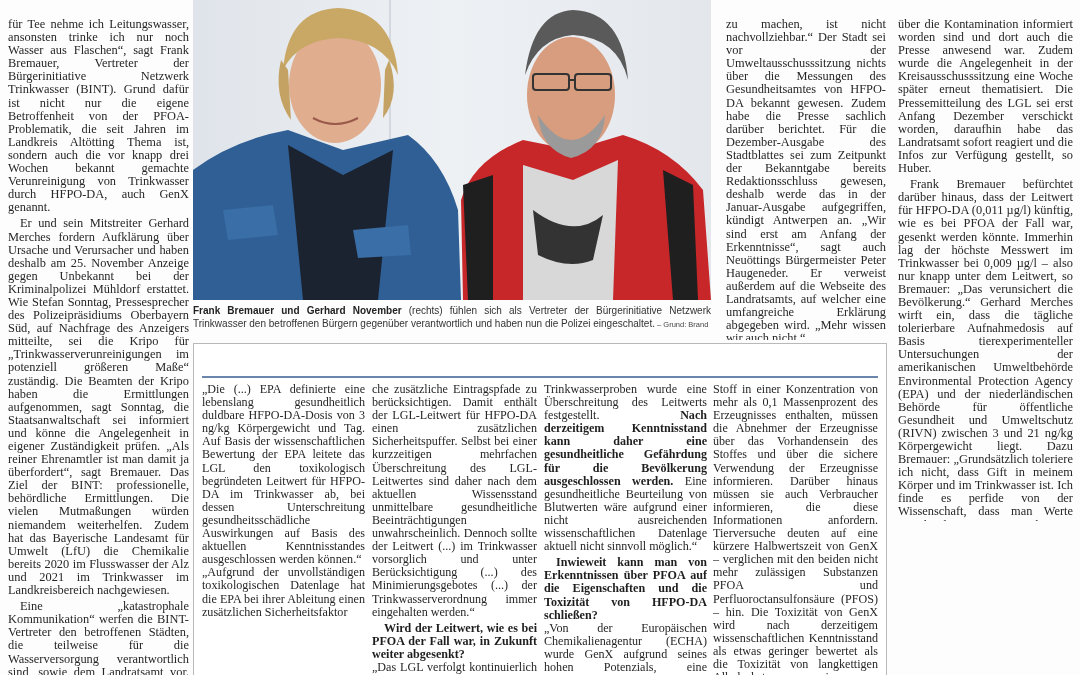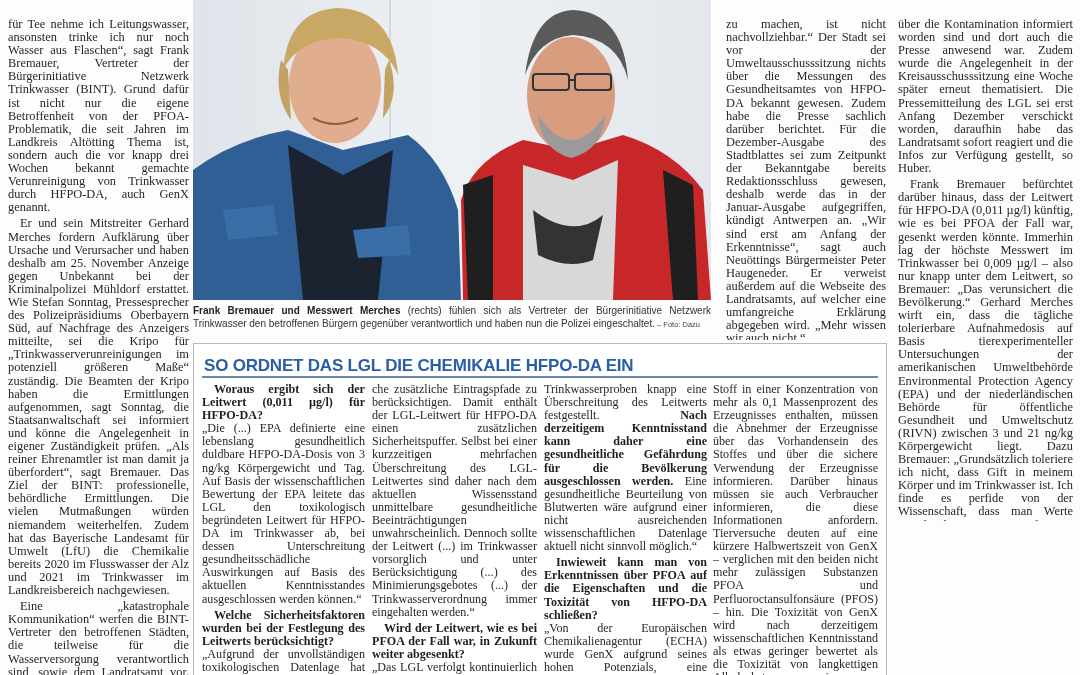--- a/index.html
+++ b/index.html
@@ -108,53 +108,50 @@
     <ellipse cx="378" cy="95" rx="44" ry="58" fill="#d89c7e"></ellipse>
     <path d="M332 75 Q340 12 380 10 Q430 12 435 80 Q425 38 380 35 Q345 38 332 75 Z" fill="#5a5a5a"></path>
     <path d="M345 115 Q378 165 412 115 Q410 150 378 158 Q348 150 345 115 Z" fill="#9a9a9a"></path>
     <rect x="340" y="74" width="36" height="16" rx="3" fill="none" stroke="#333" stroke-width="2"></rect>
     <rect x="382" y="74" width="36" height="16" rx="3" fill="none" stroke="#333" stroke-width="2"></rect>
     <line x1="376" y1="80" x2="382" y2="80" stroke="#333" stroke-width="2"></line>
   </svg>
 </div>
 
 <div id="caption">
-  <b>Frank Bremauer und Messwert Merches</b><span> (rechts) fühlen sich als Vertreter der Bürgerinitiative Netzwerk Trinkwasser den betroffenen Bürgern gegenüber verantwortlich und haben nun die Polizei eingeschaltet.</span><span class="credit"> – Foto: Dazu</span>
+  <b>Frank Bremauer und Gerhard November</b><span> (rechts) fühlen sich als Vertreter der Bürgerinitiative Netzwerk Trinkwasser den betroffenen Bürgern gegenüber verantwortlich und haben nun die Polizei eingeschaltet.</span><span class="credit"> – Grund: Brand</span>
 </div>
 
 <div id="col4" class="col">
   <p class="noindent">zu machen, ist nicht nachvollziehbar.“ Der Stadt sei vor der Umweltausschusssitzung nichts über die Messungen des Gesundheitsamtes von HFPO-DA bekannt gewesen. Zudem habe die Presse sachlich darüber berichtet. Für die Dezember-Ausgabe des Stadtblattes sei zum Zeitpunkt der Bekanntgabe bereits Redaktionsschluss gewesen, deshalb werde das in der Januar-Ausgabe aufgegriffen, kündigt Antwerpen an. „Wir sind erst am Anfang der Erkenntnisse“, sagt auch Neuöttings Bürgermeister Peter Haugeneder. Er verweist außerdem auf die Webseite des Landratsamts, auf welcher eine umfangreiche Erklärung abgegeben wird. „Mehr wissen wir auch nicht.“</p>
   <p>Landratsamtssprecher Markus Huber erklärt, dass die Mitglieder des Umweltausschusses bereits in</p>
 </div>
 
 <div id="col5" class="col">
   <p class="noindent">über die Kontamination informiert worden sind und dort auch die Presse anwesend war. Zudem wurde die Angelegenheit in der Kreisausschusssitzung eine Woche später erneut thematisiert. Die Pressemitteilung des LGL sei erst Anfang Dezember verschickt worden, daraufhin habe das Landratsamt sofort reagiert und die Infos zur Verfügung gestellt, so Huber.</p>
   <p>Frank Bremauer befürchtet darüber hinaus, dass der Leitwert für HFPO-DA (0,011 µg/l) künftig, wie es bei PFOA der Fall war, gesenkt werden könnte. Immerhin lag der höchste Messwert im Trinkwasser bei 0,009 µg/l – also nur knapp unter dem Leitwert, so Bremauer: „Das verunsichert die Bevölkerung.“ Gerhard Merches wirft ein, dass die tägliche tolerierbare Aufnahmedosis auf Basis tierexperimenteller Untersuchungen der amerikanischen Umweltbehörde Environmental Protection Agency (EPA) und der niederländischen Behörde für öffentliche Gesundheit und Umweltschutz (RIVN) zwischen 3 und 21 ng/kg Körpergewicht liegt. Dazu Bremauer: „Grundsätzlich toleriere ich nicht, dass Gift in meinem Körper und im Trinkwasser ist. Ich finde es perfide von der Wissenschaft, dass man Werte vorgibt, die mein Körper tolerieren soll.“ Deshalb fordert er ein Verbot aller PFAS. Kritik üben die BINT-Vertreter auch daran, dass HFPO-DA beim Blutmonitoring nicht berücksichtigt wird.</p>
   <p>Erleichtert sind sie, dass die Aktivkohlefilteranlagen auch HFPO-DA im Trinkwasser reduzieren können. Jedoch hoffen sie, dass das LGL und die Wasserversorger ihrer Verantwortung nachkommen und die Filter häufiger wechseln. Schließlich sei laut LGL noch nicht bekannt, ob eine dauerhafte</p>
 </div>
 
 <div id="box">
-  <div id="box-title">SO ORDNET DAS LGL DIE CHEMIKALIE HFPO-DA EIN</div>
   <div id="box-rule"></div>
 
   <div id="bcol1" class="bcol">
-    <p class="q">Woraus ergibt sich der Leitwert (0,011 µg/l) für HFPO-DA?</p>
     <p>„Die (...) EPA definierte eine lebenslang gesundheitlich duldbare HFPO-DA-Dosis von 3 ng/kg Körpergewicht und Tag. Auf Basis der wissenschaftlichen Bewertung der EPA leitete das LGL den toxikologisch begründeten Leitwert für HFPO-DA im Trinkwasser ab, bei dessen Unterschreitung gesundheitsschädliche Auswirkungen auf Basis des aktuellen Kenntnisstandes ausgeschlossen werden können.“</p>
-    <p class="q">Welche Sicherheitsfaktoren wurden bei der Festlegung des Leitwerts berücksichtigt?</p>
     <p>„Aufgrund der unvollständigen toxikologischen Datenlage hat die EPA bei ihrer Ableitung einen zusätzlichen Sicherheitsfaktor</p>
   </div>
 
   <div id="bcol2" class="bcol">
     <p>che zusätzliche Eintragspfade zu berücksichtigen. Damit enthält der LGL-Leitwert für HFPO-DA einen zusätzlichen Sicherheitspuffer. Selbst bei einer kurzzeitigen mehrfachen Überschreitung des LGL-Leitwertes sind daher nach dem aktuellen Wissensstand unmittelbare gesundheitliche Beeinträchtigungen unwahrscheinlich. Dennoch sollte der Leitwert (...) im Trinkwasser vorsorglich und unter Berücksichtigung (...) des Minimierungsgebotes (...) der Trinkwasserverordnung immer eingehalten werden.“</p>
     <p class="q">Wird der Leitwert, wie es bei PFOA der Fall war, in Zukunft weiter abgesenkt?</p>
     <p>„Das LGL verfolgt kontinuierlich die aktuelle Entwicklung der Stu-</p>
   </div>
 
   <div id="bcol3" class="bcol">
-    <p><span>Trinkwasserproben knapp eine Überschreitung des Leitwerts festgestellt. </span><b>Nach derzeitigem Kenntnisstand kann daher eine gesundheitliche Gefährdung für die Bevölkerung ausgeschlossen werden.</b><span> Eine gesundheitliche Beurteilung von Blutwerten wäre aufgrund einer nicht ausreichenden wissenschaftlichen Datenlage aktuell nicht sinnvoll möglich.“</span></p>
+    <p><span>Trinkwasserproben wurde eine Überschreitung des Leitwerts festgestellt. </span><b>Nach derzeitigem Kenntnisstand kann daher eine gesundheitliche Gefährdung für die Bevölkerung ausgeschlossen werden.</b><span> Eine gesundheitliche Beurteilung von Blutwerten wäre aufgrund einer nicht ausreichenden wissenschaftlichen Datenlage aktuell nicht sinnvoll möglich.“</span></p>
     <p class="q">Inwieweit kann man von Erkenntnissen über PFOA auf die Eigenschaften und die Toxizität von HFPO-DA schließen?</p>
     <p>„Von der Europäischen Chemikalienagentur (ECHA) wurde GenX aufgrund seines hohen Potenzials, eine kontinuierliche, steigende und weitreichende Exposition zu verursachen, die nur schwer wieder beseitigt werden</p>
   </div>
 
   <div id="bcol4" class="bcol">
     <p>Stoff in einer Konzentration von mehr als 0,1 Massenprozent des Erzeugnisses enthalten, müssen die Abnehmer der Erzeugnisse über das Vorhandensein des Stoffes und über die sichere Verwendung der Erzeugnisse informieren. Darüber hinaus müssen sie auch Verbraucher informieren, die diese Informationen anfordern. Tierversuche deuten auf eine kürzere Halbwertszeit von GenX – verglichen mit den beiden nicht mehr zulässigen Substanzen PFOA und Perfluoroctansulfonsäure (PFOS) – hin. Die Toxizität von GenX wird nach derzeitigem wissenschaftlichen Kenntnisstand als etwas geringer bewertet als die Toxizität von langkettigen Alkylsubstanzen wie zum Beispiel PFOS oder</p>
   </div>
 </div>
 
 </body></html>

